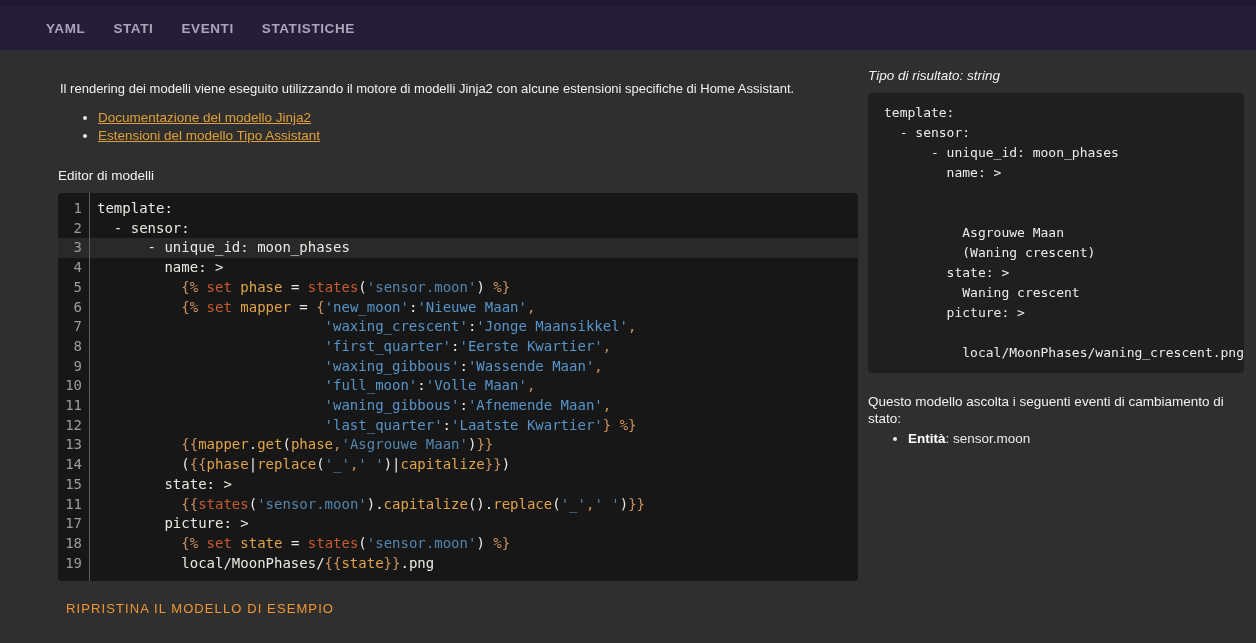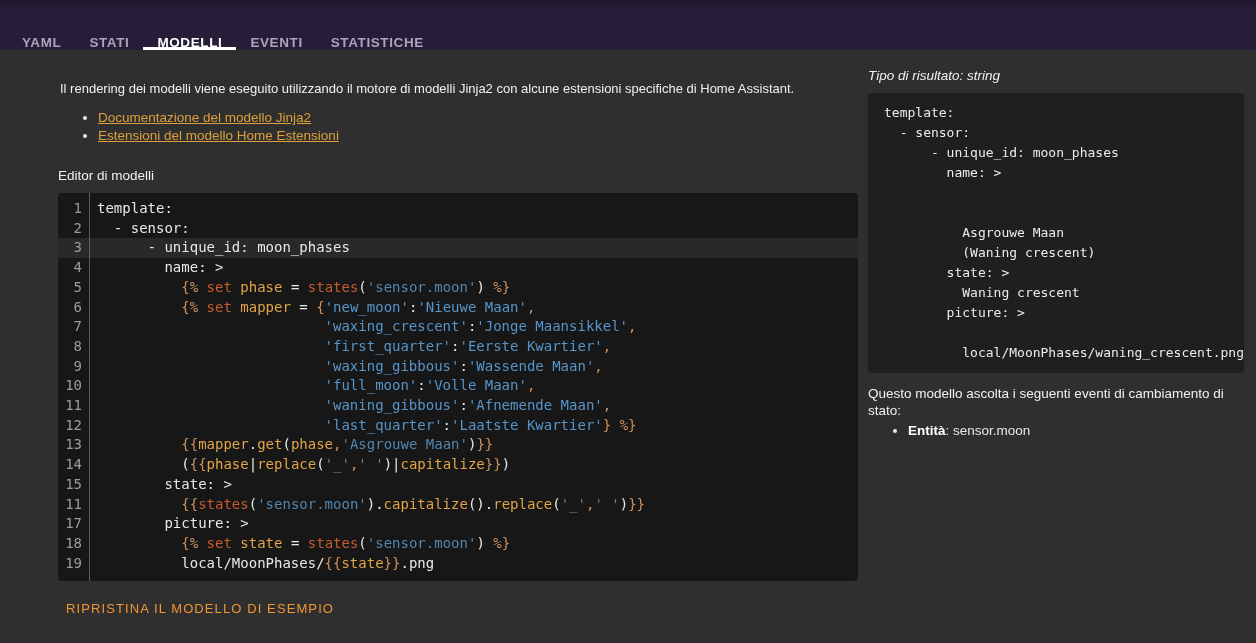--- a/index.html
+++ b/index.html
@@ -6,21 +6,21 @@
   body{
     width:1256px;height:643px;overflow:hidden;
     background:#2F2F2F;color:#F1F1F1;
     font-family:"Liberation Sans",sans-serif;
     -webkit-font-smoothing:antialiased;
   }
   
   .header{
     height:43px;background:var(--nav-bg,#261E38);
     border-top:7px solid var(--nav-top,#20182F);
-    display:flex;align-items:flex-end;padding-left:8px;
+    display:flex;align-items:center;padding-left:32px;
   }
   .tab{
     position:relative;display:flex;align-items:center;
     padding:0 14px;font-size:13.5px;font-weight:bold;
     letter-spacing:.6px;color:#ACA4BA;cursor:pointer;white-space:nowrap;
   }
   .tab.active{color:#FFFFFF;}
   .tab.active::after{
     content:"";position:absolute;left:0;right:0;bottom:0;height:3px;
     background:var(--tab-underline,#FFFFFF);
@@ -62,43 +62,42 @@
   
   .result-heading{margin-top:18px;font-size:13.5px;font-style:italic;}
   .result-box{
     margin-top:10px;background:#1F1F1F;border-radius:4px;
     padding:10px 16px;overflow:hidden;
   }
   .result-box pre{
     margin:0;font-family:"DejaVu Sans Mono",monospace;
     font-size:13px;line-height:20px;color:#ECECEC;
   }
-  .listeners-heading{margin-top:12px;font-size:13.5px;line-height:17px;}
+  .listeners-heading{margin-top:20px;font-size:13.5px;line-height:17px;}
   ul.listeners{margin:4px 0 0;padding-left:40px;}
   ul.listeners li{font-size:13.5px;color:#E8E8E8;}
   ul.listeners b{font-weight:bold;color:#FFFFFF;}
 </style>
 </head>
 <body>
 
 <div class="header">
 
 <div class="tab">YAML</div>
     <div class="tab">STATI</div>
-    <div class="tab active">MODELLI</div>
     <div class="tab">EVENTI</div>
     <div class="tab">STATISTICHE</div>
   </div>
 
 <div class="main">
   <div class="left">
     <p class="intro-p">Il rendering dei modelli viene eseguito utilizzando il motore di modelli Jinja2 con alcune estensioni specifiche di Home Assistant.</p>
     <ul class="links">
         <li><span class="link">Documentazione del modello Jinja2</span></li>
-        <li><span class="link">Estensioni del modello Home Estensioni</span></li>
+        <li><span class="link">Estensioni del modello Tipo Assistant</span></li>
       </ul>
     <div class="editor-label">Editor di modelli</div>
     <div class="editor">
       <div>
           <div class="code-line">
             <span class="ln">1</span>
             <span class="code"><span class="tok-p">template:</span></span>
           </div>
           <div class="code-line">
             <span class="ln">2</span>

